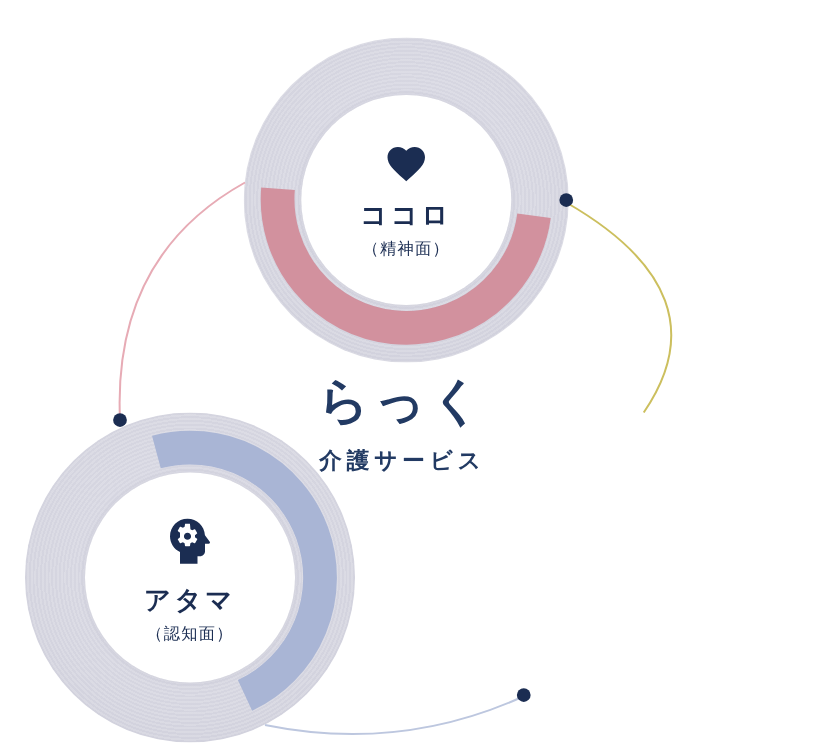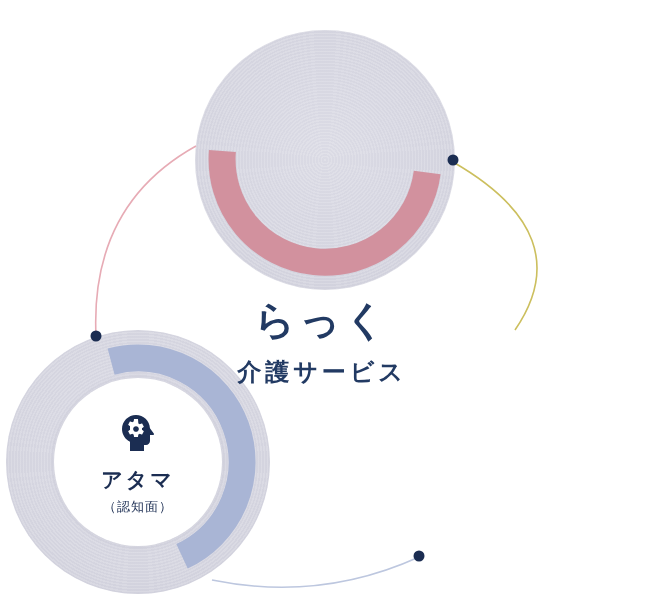--- a/index.html
+++ b/index.html
@@ -22,37 +22,44 @@
   }
   .icon{display:block;}
   .label{margin-top:9px;font-size:21px;font-weight:700;letter-spacing:3px;color:#1b2d52;}
   .sublabel{margin-top:4px;font-size:13px;font-weight:400;color:#1b2d52;letter-spacing:1px;}
 
   .center-text{
     position:absolute;left:322px;top:293px;transform:translateX(-50%);
     text-align:center;color:#223a63;white-space:nowrap;
   }
   .center-title{font-family:Liberation Mono, monospace;font-size:40px;font-weight:700;letter-spacing:4px;}
-  .center-subtitle{margin-top:8px;font-size:24px;font-weight:700;letter-spacing:4px;}
+  .center-subtitle{margin-top:8px;font-size:18px;font-weight:700;letter-spacing:4px;}
 
   .overlay{position:absolute;inset:0;width:650px;height:603px;pointer-events:none;}
 </style>
 </head>
 <body>
 
 <div class="stage">
 
   <div class="node" style="left:195px;top:30px;width:260px;height:260px;">
     <div class="outer"></div>
     <svg class="arcsvg" viewBox="0 0 260 260">
       <path d="M 27.4 121 A 103 103 0 0 0 232.2 142.6" fill="none" stroke-width="27" stroke="#d2919e"></path>
     </svg>
+    <div class="inner">
+      <svg class="icon" width="36" height="36" viewBox="0 0 24 24">
+        <path d="M12 21.35l-1.45-1.32C5.4 15.36 2 12.28 2 8.5 2 5.42 4.42 3 7.5 3c1.74 0 3.41.81 4.5 2.09C13.09 3.81 14.76 3 16.5 3 19.58 3 22 5.42 22 8.5c0 3.78-3.4 6.86-8.55 11.54L12 21.35z" fill="#1b2d52"></path>
+      </svg>
+      <div class="label">ココロ</div>
+      <div class="sublabel">（精神面）</div>
+    </div>
   </div>
 
-  <div class="node" style="left:6px;top:330px;width:264px;height:264px;text-align:center;">
+  <div class="node" style="left:20px;top:330px;width:264px;height:264px;text-align:center;">
     <div class="outer"></div>
     <svg class="arcsvg" viewBox="0 0 264 264">
       <path d="M 105.1 31.6 A 104 104 0 0 1 176 226.3" fill="none" stroke-width="27" stroke="#a9b5d5"></path>
     </svg>
     <div class="inner">
       <svg class="icon" width="48" height="48" viewBox="0 0 24 24">
         <g transform="translate(24,0) scale(-1,1)">
           <path d="M13 8.57c-.79 0-1.43.64-1.43 1.43s.64 1.43 1.43 1.43 1.43-.64 1.43-1.43-.64-1.43-1.43-1.43zM13 3C9.25 3 6.2 5.94 6.02 9.64L4.1 12.2c-.25.33-.01.8.4.8H6v3c0 1.1.9 2 2 2h1v3h7v-4.68c2.36-1.12 4-3.53 4-6.32 0-3.87-3.13-7-7-7zm3 7c0 .13-.01.26-.02.39l.83.66c.08.06.1.16.05.25l-.8 1.39c-.05.09-.16.12-.24.09l-.99-.4c-.21.16-.43.29-.67.39L14 13.83c-.01.1-.1.17-.2.17h-1.6c-.1 0-.18-.07-.2-.17l-.15-1.06c-.25-.1-.47-.23-.68-.39l-.99.4c-.09.03-.2 0-.25-.09l-.8-1.39c-.05-.08-.03-.19.05-.25l.84-.66c-.01-.13-.02-.26-.02-.39s.01-.26.02-.39l-.84-.66c-.08-.06-.1-.16-.05-.25l.8-1.39c.05-.09.16-.12.24-.09l.99.4c.21-.16.43-.29.67-.39L12 5.17c.02-.1.1-.17.2-.17h1.6c.1 0 .19.07.2.17l.15 1.06c.24.1.46.23.67.39l.99-.4c.09-.03.2 0 .25.09l.8 1.39c.05.08.03.19-.05.25l-.83.66c.01.13.02.26.02.39z" fill="#1b2d52"></path>
         </g>
       </svg>

